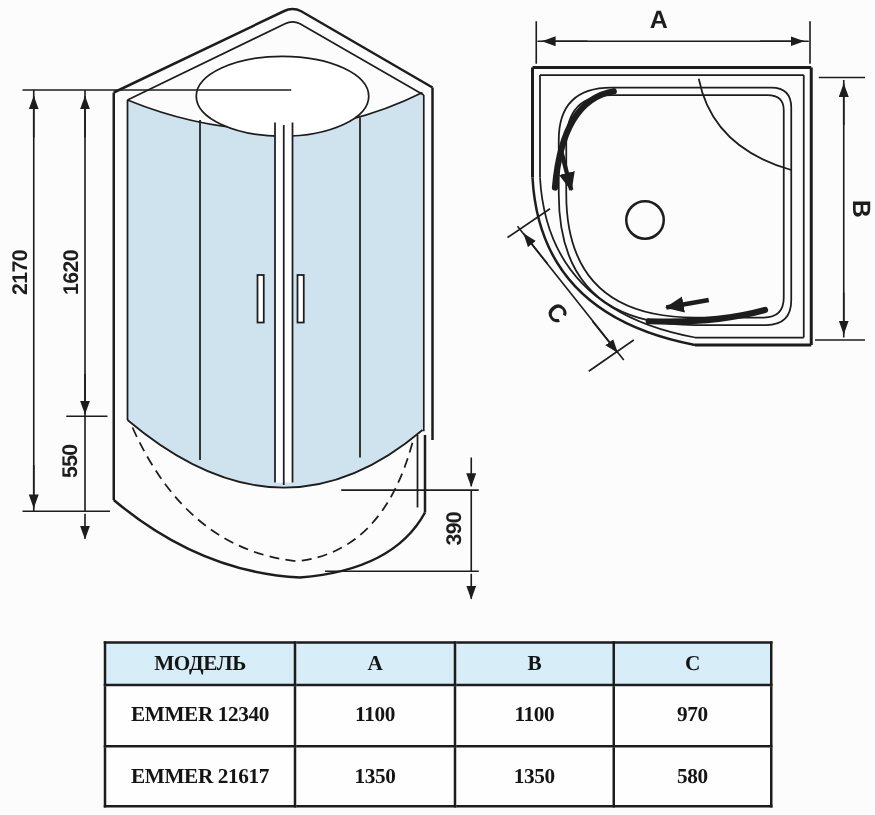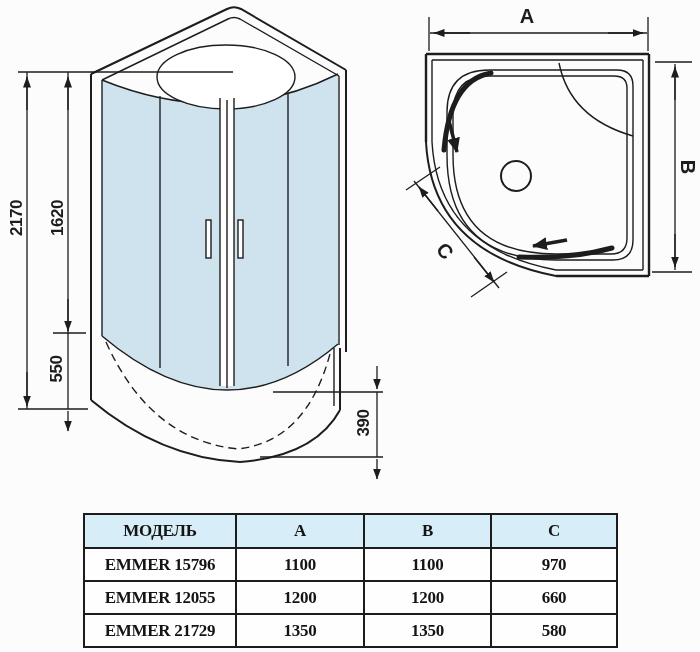--- a/index.html
+++ b/index.html
@@ -197,32 +197,26 @@
     <thead>
       <tr>
         <th>МОДЕЛЬ</th>
         <th>A</th>
         <th>B</th>
         <th>C</th>
       </tr>
     </thead>
     <tbody>
       <tr>
-        <td>EMMER 15796</td>
+        <td>EMMER 12340</td>
         <td>1100</td>
         <td>1100</td>
         <td>970</td>
       </tr>
       <tr>
-        <td>EMMER 12055</td>
-        <td>1200</td>
-        <td>1200</td>
-        <td>660</td>
-      </tr>
-      <tr>
-        <td>EMMER 21729</td>
+        <td>EMMER 21617</td>
         <td>1350</td>
         <td>1350</td>
         <td>580</td>
       </tr>
     </tbody>
   </table>
 </div>
 
 </body></html>

